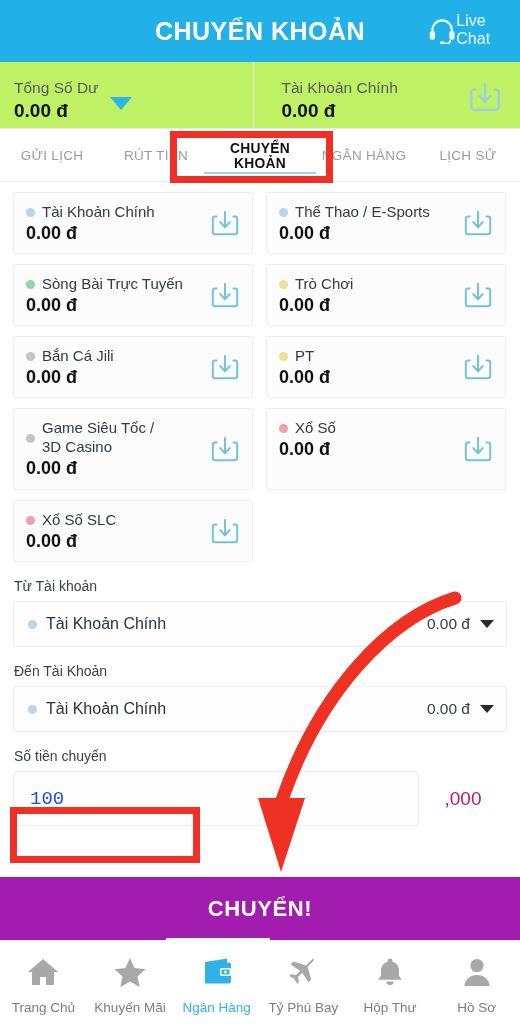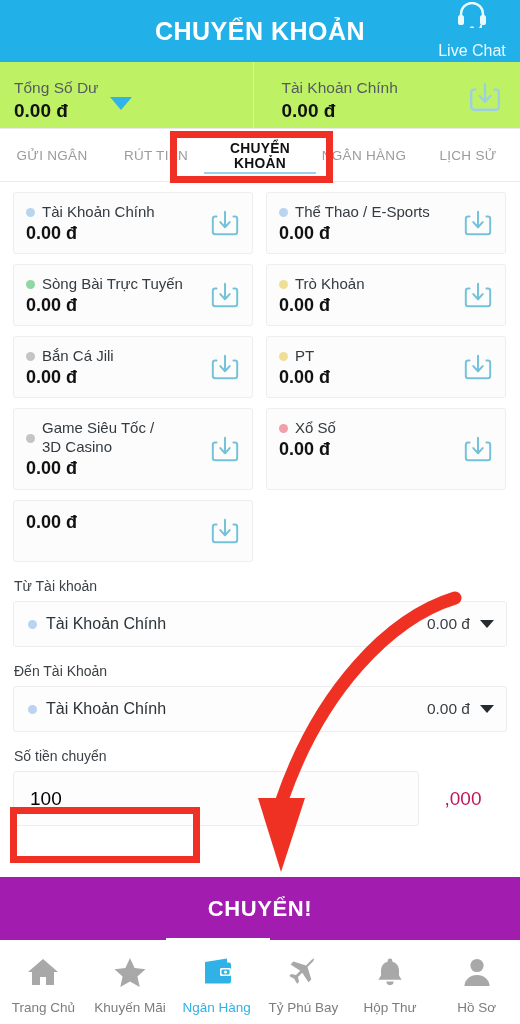--- a/index.html
+++ b/index.html
@@ -24,21 +24,21 @@
   }
   .header-title {
     color: #ffffff;
     font-size: 25px;
     font-weight: bold;
     letter-spacing: 0.5px;
   }
   .live-chat {
     position: absolute; right: 4px; top: 2px;
     width: 88px; height: 58px;
-    display: flex; flex-direction: column;
+    display: flex; 
     align-items: center; justify-content: space-between;
   }
   .live-chat-icon { width: 32px; height: 26px; display:block; }
   .live-chat-label {
     color: #eafaff; font-size: 16px; margin-top: -2px;
     font-family: "Liberation Sans", sans-serif;
   }
 
   
   .balance-bar {
@@ -157,23 +157,23 @@
   .amount-row {
     margin: 0 13px 0 13px;
     position: relative; height: 55px;
     display: flex; align-items: stretch;
   }
   .amount-input {
     flex: 1;
     background: #fdfdfd;
     border: 1px solid #ededed;
     border-radius: 3px;
-    font-size: 19px; color: #000000;
+    font-size: 19px; color: #1d4ed8;
     padding: 10px 16px;
-    font-family: Liberation Sans, sans-serif;
+    font-family: Liberation Mono, monospace;
     outline: none;
   }
   .amount-suffix {
     width: 88px;
     display: flex; align-items: center; justify-content: center;
     font-size: 19px; color: #be185d;
   }
 
   
   .submit {
@@ -249,21 +249,21 @@
       <span class="balance-value">0.00 đ</span>
       <svg class="balance-dl" viewBox="0 0 32 32">
         <path d="M7 9 H5.5 A2.5 2.5 0 0 0 3 11.5 v14 A2.5 2.5 0 0 0 5.5 28 h21 a2.5 2.5 0 0 0 2.5 -2.5 v-14 A2.5 2.5 0 0 0 26.5 9 H25" fill="none" stroke="#9dcfe2" stroke-width="2.2" stroke-linecap="round"></path>
         <path d="M16 4 V20" fill="none" stroke="#9dcfe2" stroke-width="2.2" stroke-linecap="round"></path>
         <path d="M11 15 L16 20.5 L21 15" fill="none" stroke="#9dcfe2" stroke-width="2.2" stroke-linecap="round" stroke-linejoin="round"></path>
       </svg>
     </div>
   </div>
 
   <div class="tabs">
-    <div class="tab">GỬI NGÂN</div>
+    <div class="tab">GỬI LỊCH</div>
     <div class="tab">RÚT TIỀN</div>
     <div class="tab active">CHUYỂN KHOẢN</div>
     <div class="tab">NGÂN HÀNG</div>
     <div class="tab">LỊCH SỬ</div>
   </div>
 
   <div class="wallets">
 
     <div class="wcard">
       <div class="wcard-top">
@@ -300,21 +300,21 @@
       <svg class="wdl" viewBox="0 0 32 32">
         <path d="M7 9 H5.5 A2.5 2.5 0 0 0 3 11.5 v14 A2.5 2.5 0 0 0 5.5 28 h21 a2.5 2.5 0 0 0 2.5 -2.5 v-14 A2.5 2.5 0 0 0 26.5 9 H25" fill="none" stroke="#72c3d9" stroke-width="2.1" stroke-linecap="round"></path>
         <path d="M16 4 V20" fill="none" stroke="#72c3d9" stroke-width="2.1" stroke-linecap="round"></path>
         <path d="M11 15 L16 20.5 L21 15" fill="none" stroke="#72c3d9" stroke-width="2.1" stroke-linecap="round" stroke-linejoin="round"></path>
       </svg>
     </div>
 
     <div class="wcard">
       <div class="wcard-top">
         <span class="wdot" style="background: rgb(239, 223, 147);"></span>
-        <span class="wname">Trò Khoản</span>
+        <span class="wname">Trò Chơi</span>
       </div>
       <div class="wamount">0.00 đ</div>
       <svg class="wdl" viewBox="0 0 32 32">
         <path d="M7 9 H5.5 A2.5 2.5 0 0 0 3 11.5 v14 A2.5 2.5 0 0 0 5.5 28 h21 a2.5 2.5 0 0 0 2.5 -2.5 v-14 A2.5 2.5 0 0 0 26.5 9 H25" fill="none" stroke="#72c3d9" stroke-width="2.1" stroke-linecap="round"></path>
         <path d="M16 4 V20" fill="none" stroke="#72c3d9" stroke-width="2.1" stroke-linecap="round"></path>
         <path d="M11 15 L16 20.5 L21 15" fill="none" stroke="#72c3d9" stroke-width="2.1" stroke-linecap="round" stroke-linejoin="round"></path>
       </svg>
     </div>
 
     <div class="wcard">
@@ -364,20 +364,24 @@
       </div>
       <div class="wamount">0.00 đ</div>
       <svg class="wdl" viewBox="0 0 32 32">
         <path d="M7 9 H5.5 A2.5 2.5 0 0 0 3 11.5 v14 A2.5 2.5 0 0 0 5.5 28 h21 a2.5 2.5 0 0 0 2.5 -2.5 v-14 A2.5 2.5 0 0 0 26.5 9 H25" fill="none" stroke="#72c3d9" stroke-width="2.1" stroke-linecap="round"></path>
         <path d="M16 4 V20" fill="none" stroke="#72c3d9" stroke-width="2.1" stroke-linecap="round"></path>
         <path d="M11 15 L16 20.5 L21 15" fill="none" stroke="#72c3d9" stroke-width="2.1" stroke-linecap="round" stroke-linejoin="round"></path>
       </svg>
     </div>
 
     <div class="wcard">
+      <div class="wcard-top">
+        <span class="wdot" style="background: rgb(242, 159, 168);"></span>
+        <span class="wname">Xổ Số SLC</span>
+      </div>
       <div class="wamount">0.00 đ</div>
       <svg class="wdl" viewBox="0 0 32 32">
         <path d="M7 9 H5.5 A2.5 2.5 0 0 0 3 11.5 v14 A2.5 2.5 0 0 0 5.5 28 h21 a2.5 2.5 0 0 0 2.5 -2.5 v-14 A2.5 2.5 0 0 0 26.5 9 H25" fill="none" stroke="#72c3d9" stroke-width="2.1" stroke-linecap="round"></path>
         <path d="M16 4 V20" fill="none" stroke="#72c3d9" stroke-width="2.1" stroke-linecap="round"></path>
         <path d="M11 15 L16 20.5 L21 15" fill="none" stroke="#72c3d9" stroke-width="2.1" stroke-linecap="round" stroke-linejoin="round"></path>
       </svg>
     </div>
 
   </div>
 

